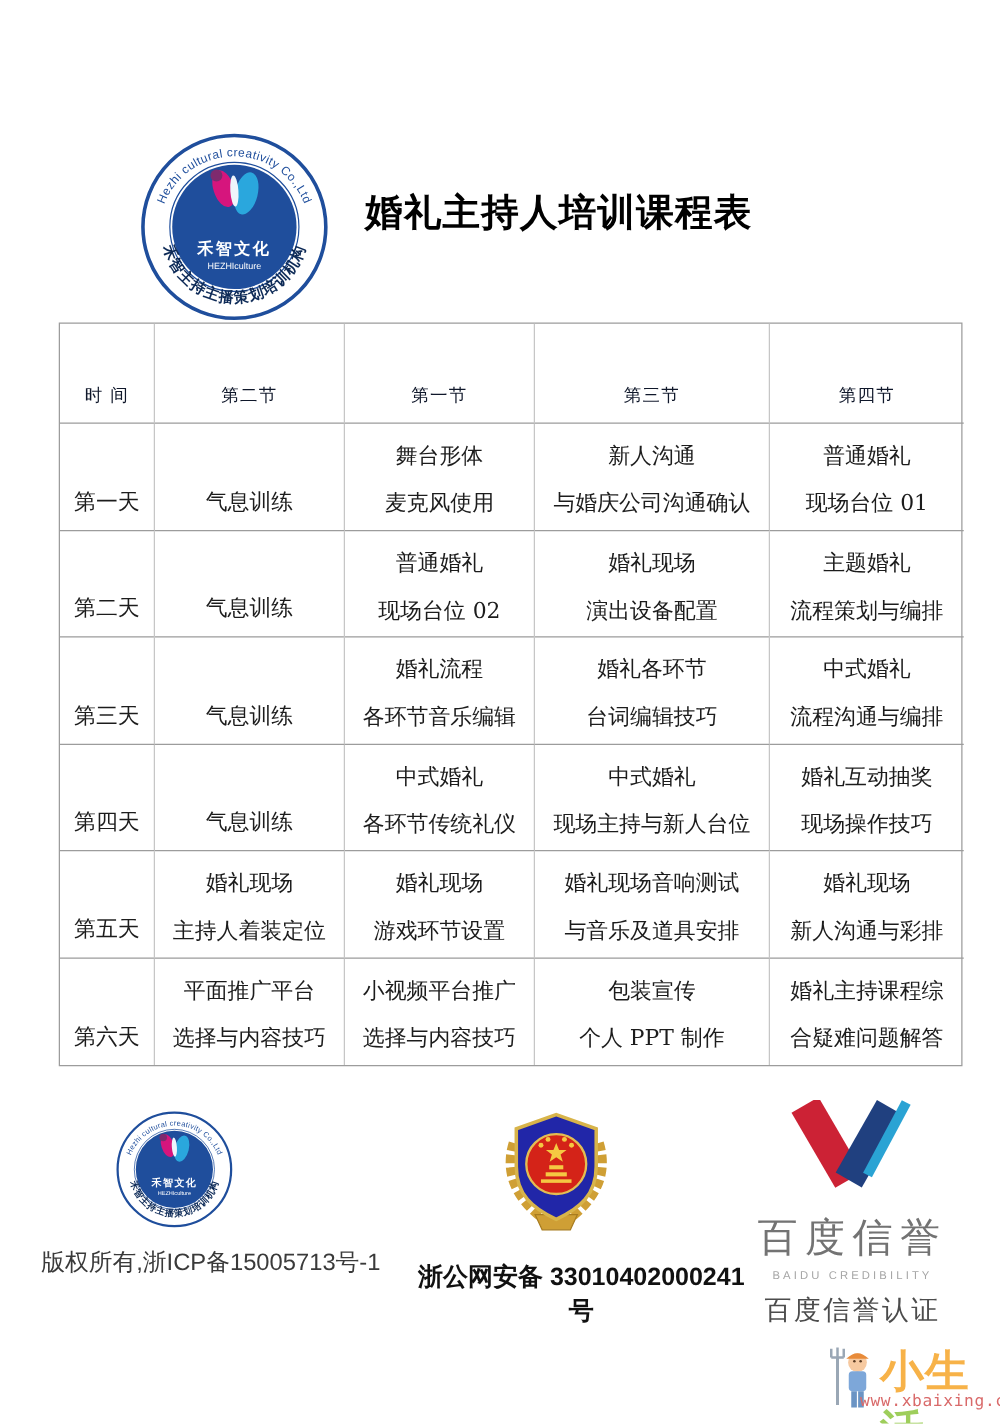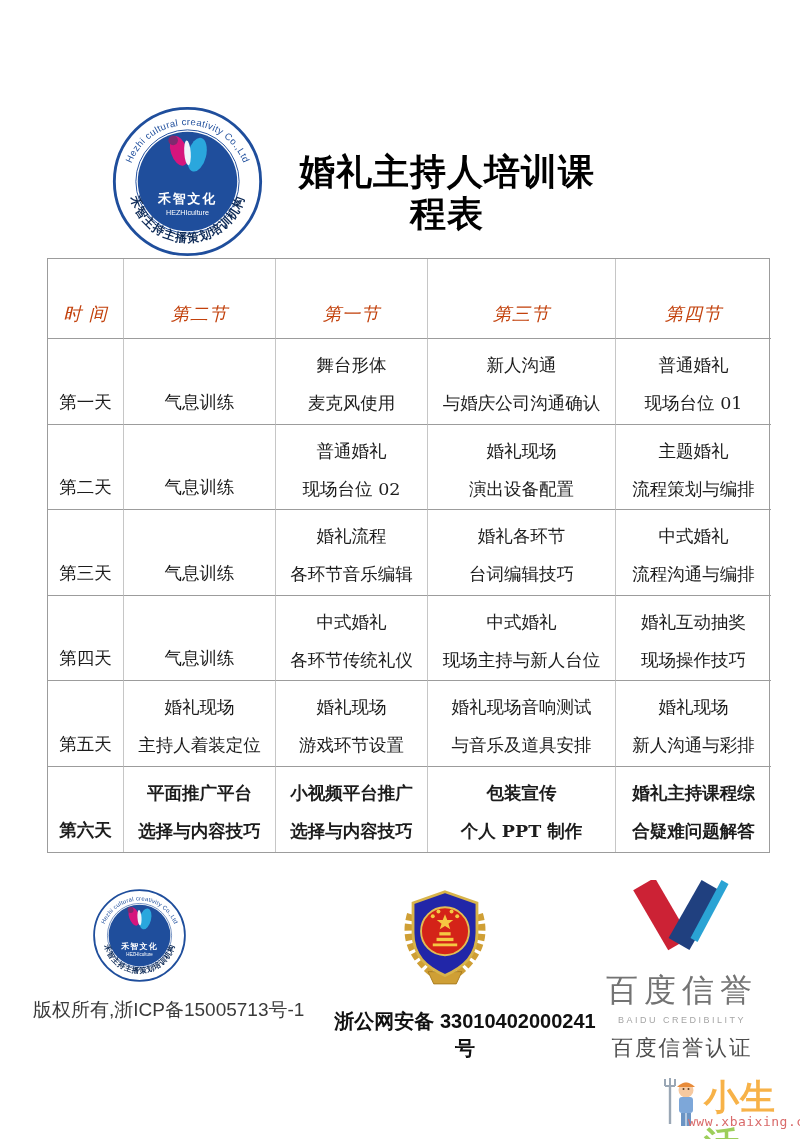--- a/index.html
+++ b/index.html
@@ -2,33 +2,33 @@
 <html><head>
 <meta charset="utf-8">
 <style>
   html,body{margin:0;padding:0;background:#fff;}
   .page{position:relative;width:800px;height:1139px;background:#ffffff;overflow:hidden;
         font-family:"DejaVu Serif","Liberation Serif",serif;color:#1a1a1a;}
 
   
   .logo-main{position:absolute;left:111px;top:105px;width:153px;height:153px;}
   .page-title{position:absolute;left:287px;top:150px;width:320px;height:42px;line-height:42px;
-              text-align:center;font-size:36px;font-weight:bold;letter-spacing:1px;color:#000;}
+              text-align:center;font-size:30px;font-weight:bold;letter-spacing:1px;color:#000;}
 
   
   .course-table{position:absolute;left:47px;top:258px;width:723px;height:595px;
                 display:grid;grid-template-columns:76px 152px 152px 188px 155px;
                 grid-template-rows:80px repeat(6,1fr);
                 border:1px solid #9c9c9c;box-sizing:border-box;background:#fff;}
   .course-table .cell{border-right:1px solid #c6c6c6;border-bottom:1px solid #9c9c9c;
                       box-sizing:border-box;overflow:hidden;}
   .course-table .cell:nth-child(5n){border-right:none;}
-  .course-table .cell:nth-last-child(-n+5){border-bottom:none;font-weight:bold;}
+  .course-table .cell:nth-last-child(-n+5){border-bottom:none;}
   .th{display:flex;align-items:flex-end;justify-content:center;padding-bottom:12px;
-      font-size:18px;letter-spacing:1px;color:#c2410c;font-style:italic;}
+      font-size:14px;letter-spacing:1px;color:#0f172a;}
   .td{display:flex;flex-direction:column;align-items:center;padding:13px 2px 9px;justify-content:space-between;}
   .td .line{height:26px;line-height:26px;font-size:17.5px;white-space:nowrap;color:#1c1c1c;}
   .td .line + .line{margin-top:12px;}
 
   
   .logo-small{position:absolute;left:92px;top:888px;width:95px;height:95px;}
   .copyright{position:absolute;left:33px;top:997px;width:280px;font-family:"Liberation Sans","DejaVu Sans",sans-serif;
              font-size:19px;font-weight:500;color:#3a3a3a;letter-spacing:0;}
   .badge{position:absolute;left:398px;top:882px;width:94px;height:106px;}
   .police-record{position:absolute;left:310px;top:1008px;width:262px;text-align:center;

